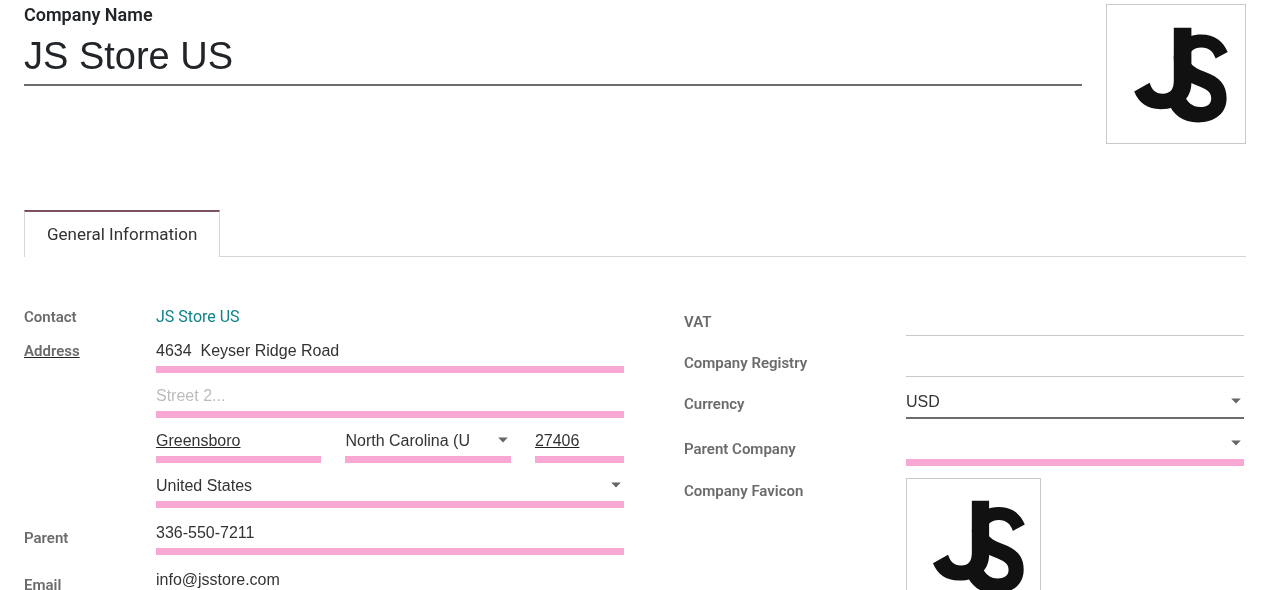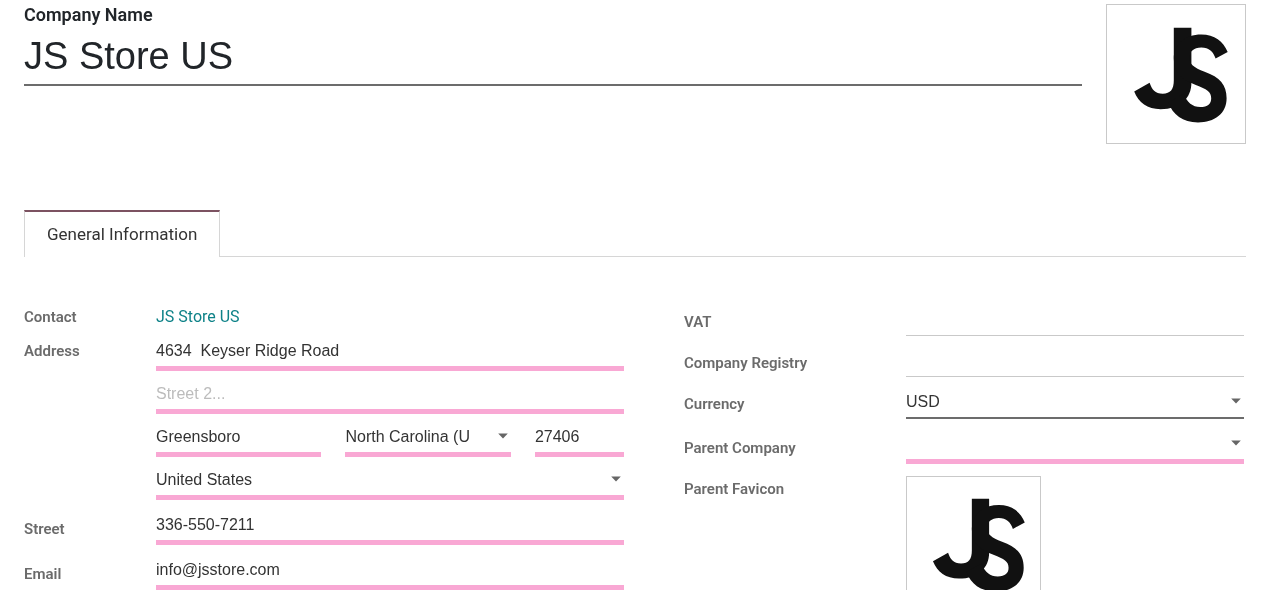--- a/index.html
+++ b/index.html
@@ -116,21 +116,21 @@
     font-size: 16px;
     text-decoration: none;
     cursor: pointer;
   }
   .txt-input, .sel-input {
     width: 100%;
     font-size: 16px;
     color: #333;
     border: none;
     outline: none;
-    border-bottom: 5px solid #f9a8d4;
+    border-bottom: 7px solid #f9a8d4;
     padding: 4px 0 6px 0;
     background: transparent;
   }
   .txt-input::placeholder { color: #bcbcbc; }
   .addr-cell { flex:1; }
   .addr-line { margin-bottom: 10px; }
   .addr-line:last-child { margin-bottom: 0; }
   .addr-csz {
     display: flex;
     gap: 24px;
@@ -201,21 +201,21 @@
 
     <div class="col left">
 
       <div class="form-row">
         <div class="label">Contact</div>
         <div class="value">
           <a class="link-val">JS Store US</a>
         </div>
       </div>
 
-      <div class="form-row" style="align-items:flex-start;">
+      <div class="form-row" style="align-items:flex-start;text-decoration:underline;">
         <div class="label" style="padding-top:4px;">Address</div>
         <div class="addr-cell">
           <div class="addr-line">
             <input class="txt-input" type="text" value="4634  Keyser Ridge Road" style="">
           </div>
           <div class="addr-line">
             <input class="txt-input" type="text" placeholder="Street 2..." style="">
           </div>
           <div class="addr-line addr-csz">
             <input class="txt-input city" type="text" value="Greensboro" style="">
@@ -236,21 +236,21 @@
                 <svg width="12" height="12" viewBox="0 0 10 10">
                     <path d="M1 3 L5 7 L9 3 Z" fill="#666"></path>
                   </svg>
               </span>
             </div>
           </div>
         </div>
       </div>
 
       <div class="form-row">
-        <div class="label">Street</div>
+        <div class="label">Parent</div>
         <div class="value">
           <input class="txt-input" type="text" value="336-550-7211" style="">
         </div>
       </div>
 
       <div class="form-row">
         <div class="label">Email</div>
         <div class="value">
           <input class="txt-input" type="text" value="info@jsstore.com" style="">
         </div>
@@ -296,21 +296,21 @@
           <input class="txt-input" type="text" value="" style="">
           <span class="caret">
             <svg width="12" height="12" viewBox="0 0 10 10">
                 <path d="M1 3 L5 7 L9 3 Z" fill="#666"></path>
               </svg>
           </span>
         </div>
       </div>
 
       <div class="form-row favicon-row">
-        <div class="label">Parent Favicon</div>
+        <div class="label">Company Favicon</div>
         <div class="value">
           <div class="favicon-box">
             <svg width="108" height="108" viewBox="0 0 100 100">
               <g fill="#111">
                 <path d="M48 8 H64 V58 C64 72 54 82 36 82 C24 82 16 76 12 66 L26 58 C28 64 31 68 38 68 C45 68 48 64 48 56 Z"></path>
                 <path d="M86 36 C84 30 80 26 73 26 C66 26 62 30 62 35 C62 41 66 44 76 48 C90 53 96 60 96 72 C96 86 85 94 70 94 C56 94 47 87 43 76 L57 68 C60 76 65 80 72 80 C79 80 82 77 82 72 C82 66 78 64 68 60 C55 55 48 49 48 36 C48 23 58 14 73 14 C85 14 93 20 97 30 Z"></path>
               </g>
             </svg>
           </div>
         </div>

